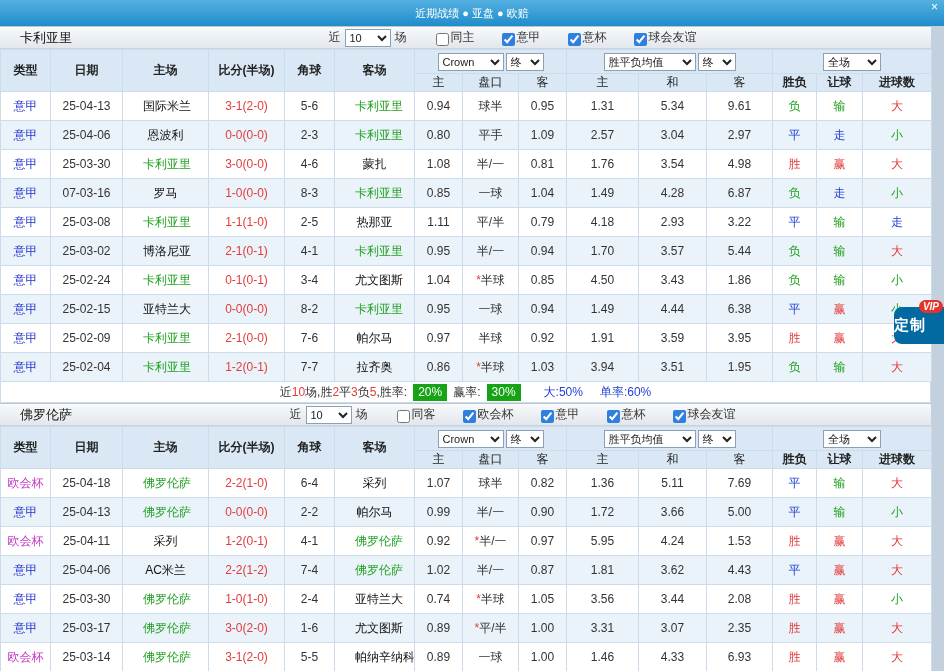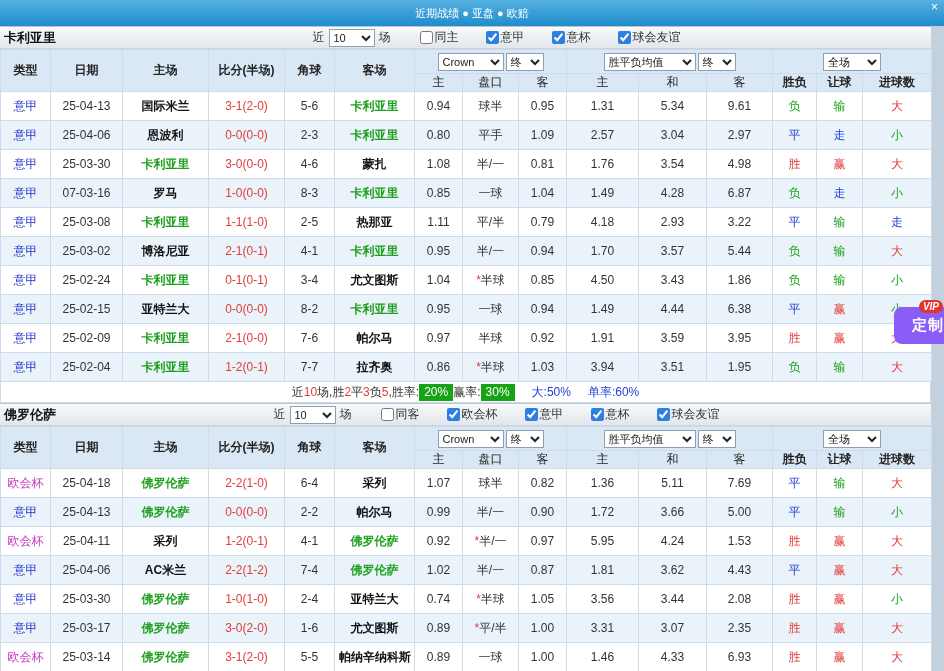--- a/index.html
+++ b/index.html
@@ -5,26 +5,26 @@
   *{margin:0;padding:0;box-sizing:border-box;}
   html,body{width:944px;height:671px;overflow:hidden;}
   body{font-family:"Liberation Sans","DejaVu Sans",sans-serif;background:#c2d1dd;font-size:12px;color:#333;position:relative;}
 
   .topbar{height:26px;background:linear-gradient(#55b0e0,#1f8dcb);display:flex;align-items:center;justify-content:center;position:relative;color:#fff;font-size:11px;line-height:14px;}
   .topbar .close{position:absolute;right:6px;top:0;font-size:12px;cursor:pointer;line-height:14px;}
 
   .content{width:931px;background:#fff;}
 
   .sec-bar{height:23px;display:flex;align-items:center;background:linear-gradient(#f8fafb,#e2e7ec);border-top:1px solid #b9c6d1;border-bottom:1px solid #c9d4de;}
-  .team{font-size:13px;font-weight:bold;color:#111;padding:0 4px;white-space:nowrap;}
+  .team{font-size:13px;font-weight:normal;color:#111;padding:0 20px;white-space:nowrap;}
   .filter{flex:1;display:flex;align-items:center;justify-content:center;}
   .filter .flab{margin:0 2px;}
   .sel{font-size:11px;height:18px;border:1px solid #8aa0b4;background:#fff;color:#222;}
   [data-name="recent-count-select"]{width:46px;margin:0 2px;}
-  .cb{display:inline-flex;align-items:center;margin-left:7px;cursor:pointer;white-space:nowrap;padding-left:20px;}
+  .cb{display:inline-flex;align-items:flex-end;margin-left:7px;cursor:pointer;white-space:nowrap;padding-left:20px;}
   .cb input{width:13px;height:13px;accent-color:#2e7fe0;margin-right:2px;}
 
   table.grid{table-layout:fixed;width:931px;border-collapse:collapse;background:#fff;}
   .grid th,.grid td{border:1px solid #ccdcea;text-align:center;white-space:nowrap;overflow:hidden;font-size:12px;}
   .grid thead th{background:#d9e8f4;color:#222;}
   .hdr-top th{height:24px;}
   .hdr-sub th{height:15px;font-weight:normal;}
   th.hmain{font-weight:bold;}
   .hsel .sel{margin:0 1px;}
   [data-name="bookmaker-select"]{width:66px;}
@@ -37,24 +37,24 @@
   td.lg-b{color:#2433cc;}
   td.lg-p{color:#c43bc4;}
   td.team.hl{color:#1ea01e;}
   td.score{color:#e23b3b;}
   td.hc .star{color:#e23b3b;}
   .c-r{color:#e23b3b;}
   .c-b{color:#2442d4;}
   .c-g{color:#1ea01e;}
 
   .summary{height:21px;display:flex;align-items:center;justify-content:center;background:#fff;border:1px solid #ccdcea;border-top:none;}
-  .summary .badge{background:#16a416;color:#fff;padding:0 5px;margin:0 0;height:17px;line-height:17px;display:inline-block;}
+  .summary .badge{background:#16a416;color:#fff;padding:0 5px;margin:0 6px;height:17px;line-height:17px;display:inline-block;}
   .summary .blue{color:#2442d4;margin-left:17px;}
 
-  .vip{position:absolute;top:307px;right:0;width:50px;height:37px;background:#8b5cf6;border-radius:8px 0 0 8px;display:flex;align-items:center;justify-content:flex-end;cursor:pointer;}
+  .vip{position:absolute;top:307px;right:0;width:50px;height:37px;background:#0369a1;border-radius:8px 0 0 8px;display:flex;align-items:center;justify-content:flex-start;cursor:pointer;}
   .vip-tag{position:absolute;top:-7px;right:1px;background:#e6332a;color:#fff;font-style:italic;font-weight:bold;font-size:10px;padding:1px 4px;border-radius:7px;}
   .vip-label{color:#fff;font-size:15px;font-weight:bold;letter-spacing:1px;}
 </style>
 </head>
 <body data-name="page">
 
 <div class="topbar" data-name="topbar">
   <span class="topbar-title" data-name="topbar-title">近期战绩 ● 亚盘 ● 欧赔</span>
   <span class="close" data-name="close-icon">×</span>
 </div>

